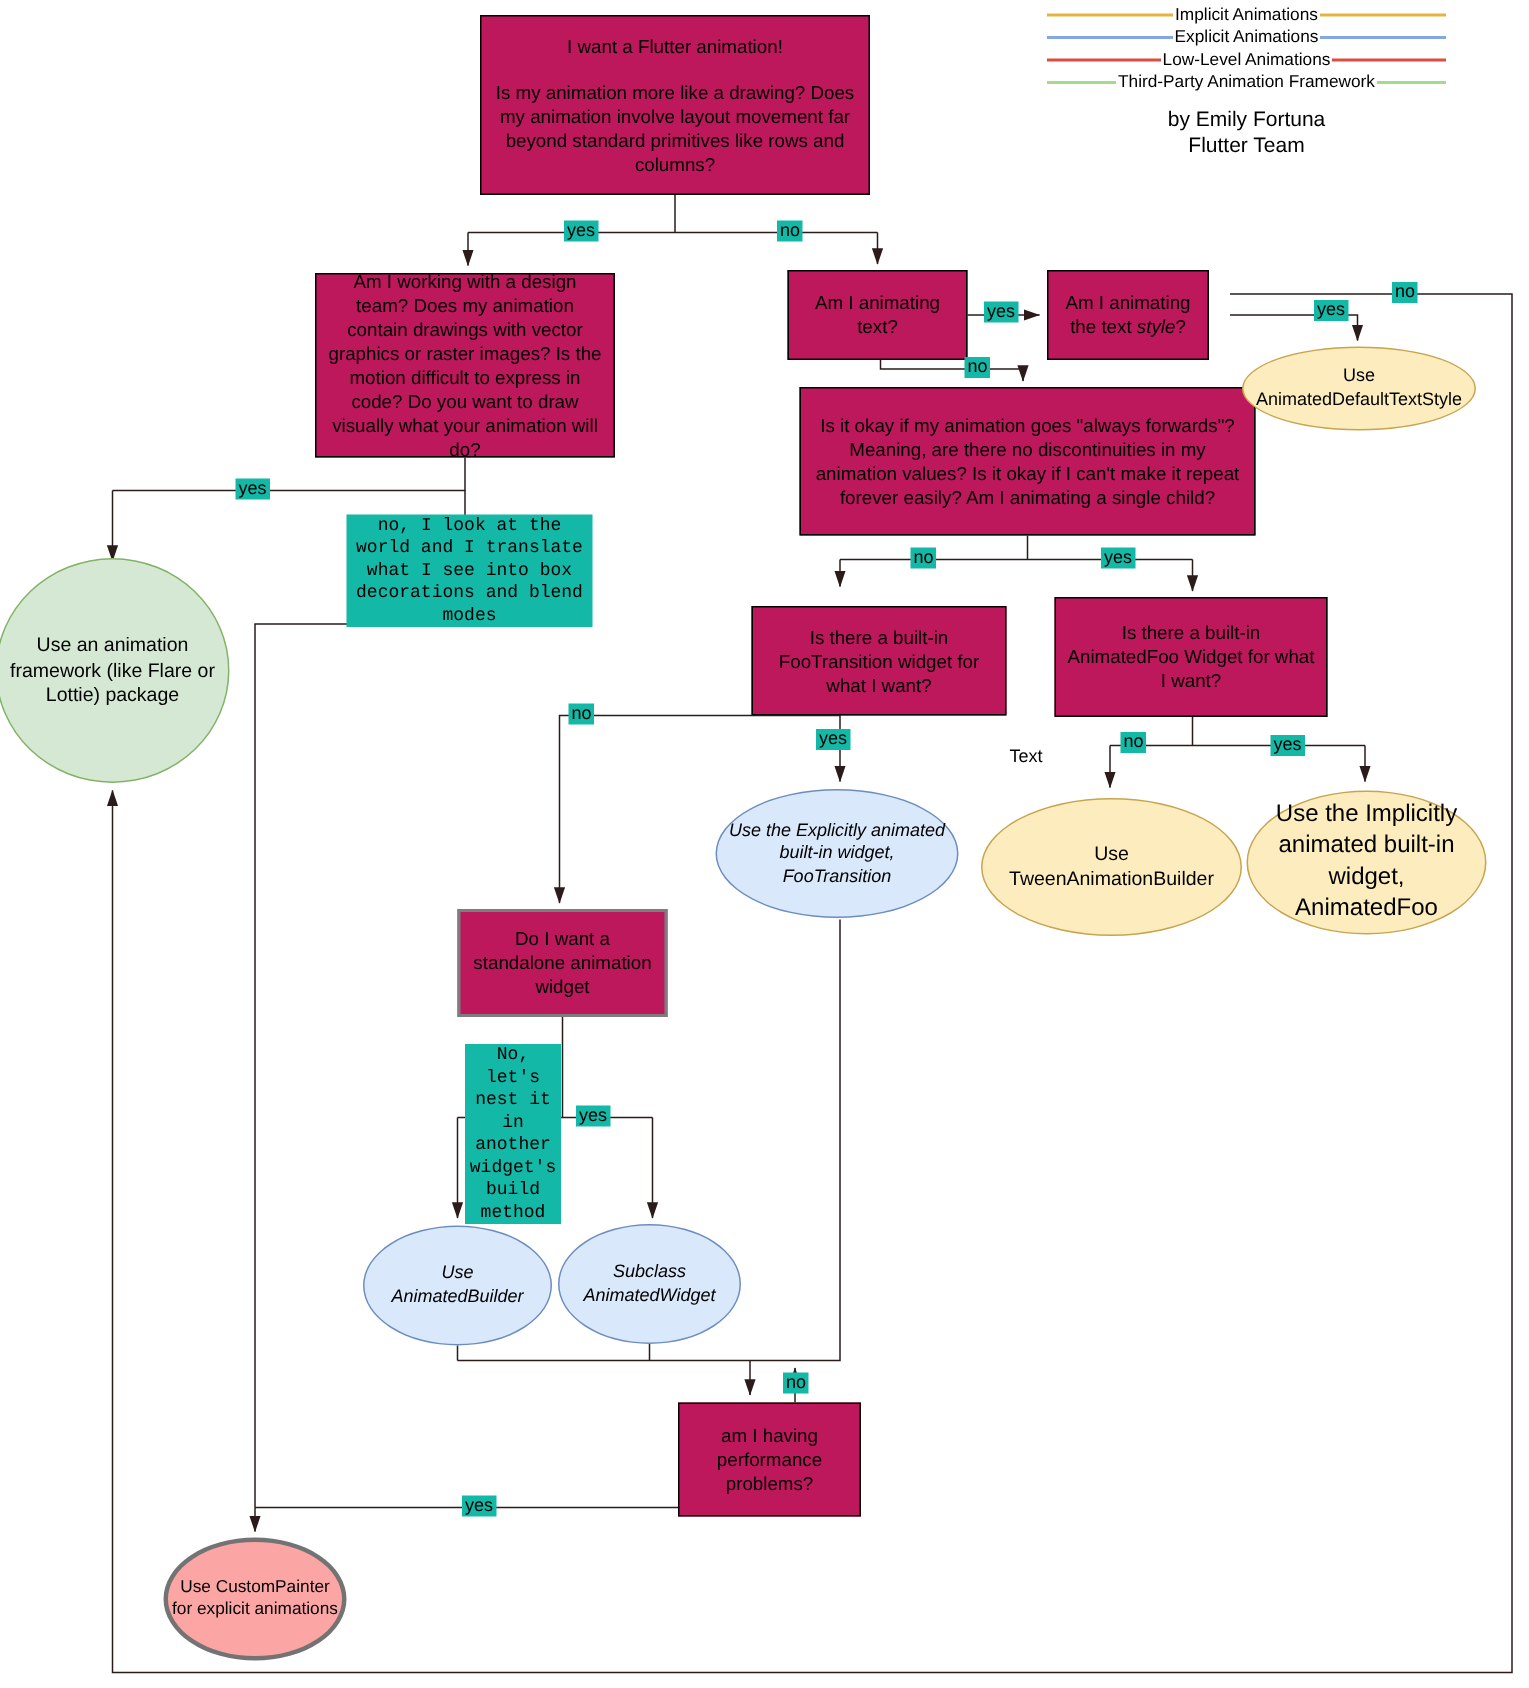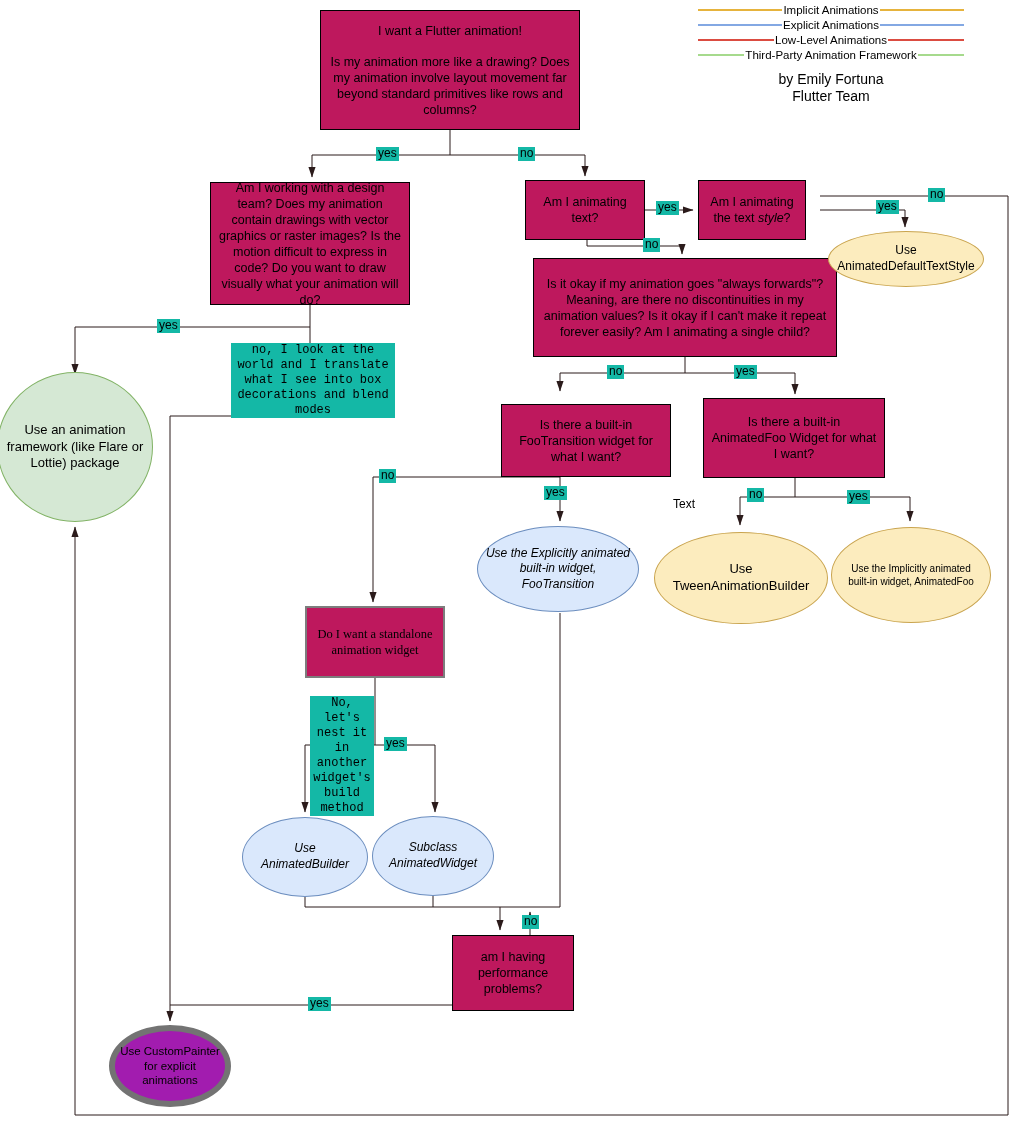--- a/index.html
+++ b/index.html
@@ -7,30 +7,30 @@
     position:relative;width:1019px;height:1125px;background:#ffffff;
     font-family:"Liberation Sans","DejaVu Sans",sans-serif;color:#000;
     overflow:hidden;
   }
   #wires{position:absolute;left:0;top:0;z-index:1;}
   .box{
     position:absolute;z-index:2;background:#be185d;border:1px solid #000;
     display:flex;align-items:center;justify-content:center;text-align:center;
     font-size:12.5px;line-height:1.28;box-sizing:border-box;padding:2px 6px;
   }
-  .box.gray{border:2px solid #7d7d7d;font-family:Liberation Serif, serif;}
+  .box.gray{border:2px solid #7d7d7d;}
   .ellipse{
     position:absolute;z-index:2;border-radius:50%;
     display:flex;align-items:center;justify-content:center;text-align:center;
     font-size:12px;line-height:1.3;box-sizing:border-box;padding:0 10px;
   }
   .ellipse.blue{background:#dae8fc;border:1px solid #6c8ebf;font-style:italic;}
   .ellipse.yellow{background:#fcecbe;border:1px solid #c9a44f;}
   .ellipse.green{background:#d5e8d4;border:1px solid #82b366;font-size:13px;}
-  .ellipse.red{background:#a21caf;border:6px solid #737373;font-size:11.5px;padding:0 2px;}
+  .ellipse.red{background:#fca5a5;border:3px solid #737373;font-size:11.5px;padding:0 2px;}
   .elabel{
     position:absolute;z-index:3;background:#14b8a6;font-size:12px;line-height:1.15;
     padding:0 2px;white-space:nowrap;
   }
   .elabel.block{white-space:normal;text-align:center;line-height:1.25;font-family:Liberation Mono, monospace;}
   .legend{position:absolute;left:698px;top:2px;width:266px;z-index:2;}
   .legend-row{display:flex;align-items:center;height:15px;justify-content:flex-end;}
   .legend-label{font-size:11.5px;padding:0 1px;white-space:nowrap;}
   .legend-line{flex:1;height:0;border-top:2px solid #000;}
   .lc0{border-color:#e6b33d;}
@@ -138,21 +138,21 @@
   <div class="box" style="left:452px;top:935px;width:122px;height:76px;">am I having performance problems?</div>
 
   <div class="ellipse green" style="left:-3px;top:372px;width:156px;height:150px;padding:0 6px;">Use an animation framework (like Flare or Lottie) package</div>
 
   <div class="ellipse yellow" style="left:828px;top:231px;width:156px;height:56px;padding:0 2px;">Use AnimatedDefaultTextStyle</div>
 
   <div class="ellipse blue" style="left:477px;top:526px;width:162px;height:86px;padding:0 6px;">Use the Explicitly animated built-in widget, FooTransition</div>
 
   <div class="ellipse yellow" style="left:654px;top:532px;width:174px;height:92px;font-size:13px;">Use TweenAnimationBuilder</div>
 
-  <div class="ellipse yellow" style="left:831px;top:527px;width:160px;height:96px;font-size:10px;padding:0 8px;">Use the Implicitly animated built-in widget, AnimatedFoo</div>
+  <div class="ellipse yellow" style="left:831px;top:527px;width:160px;height:96px;font-size:16px;padding:0 8px;">Use the Implicitly animated built-in widget, AnimatedFoo</div>
 
   <div class="ellipse blue" style="left:242px;top:817px;width:126px;height:80px;">Use AnimatedBuilder</div>
 
   <div class="ellipse blue" style="left:372px;top:816px;width:122px;height:80px;padding:0 4px;">Subclass AnimatedWidget</div>
 
   <div class="ellipse red" style="left:109px;top:1025px;width:122px;height:82px;">Use CustomPainter for explicit animations</div>
 
   <div class="elabel" style="left:376px;top:147px;">yes</div>
   <div class="elabel" style="left:518px;top:147px;">no</div>
   <div class="elabel" style="left:157px;top:319px;">yes</div>

